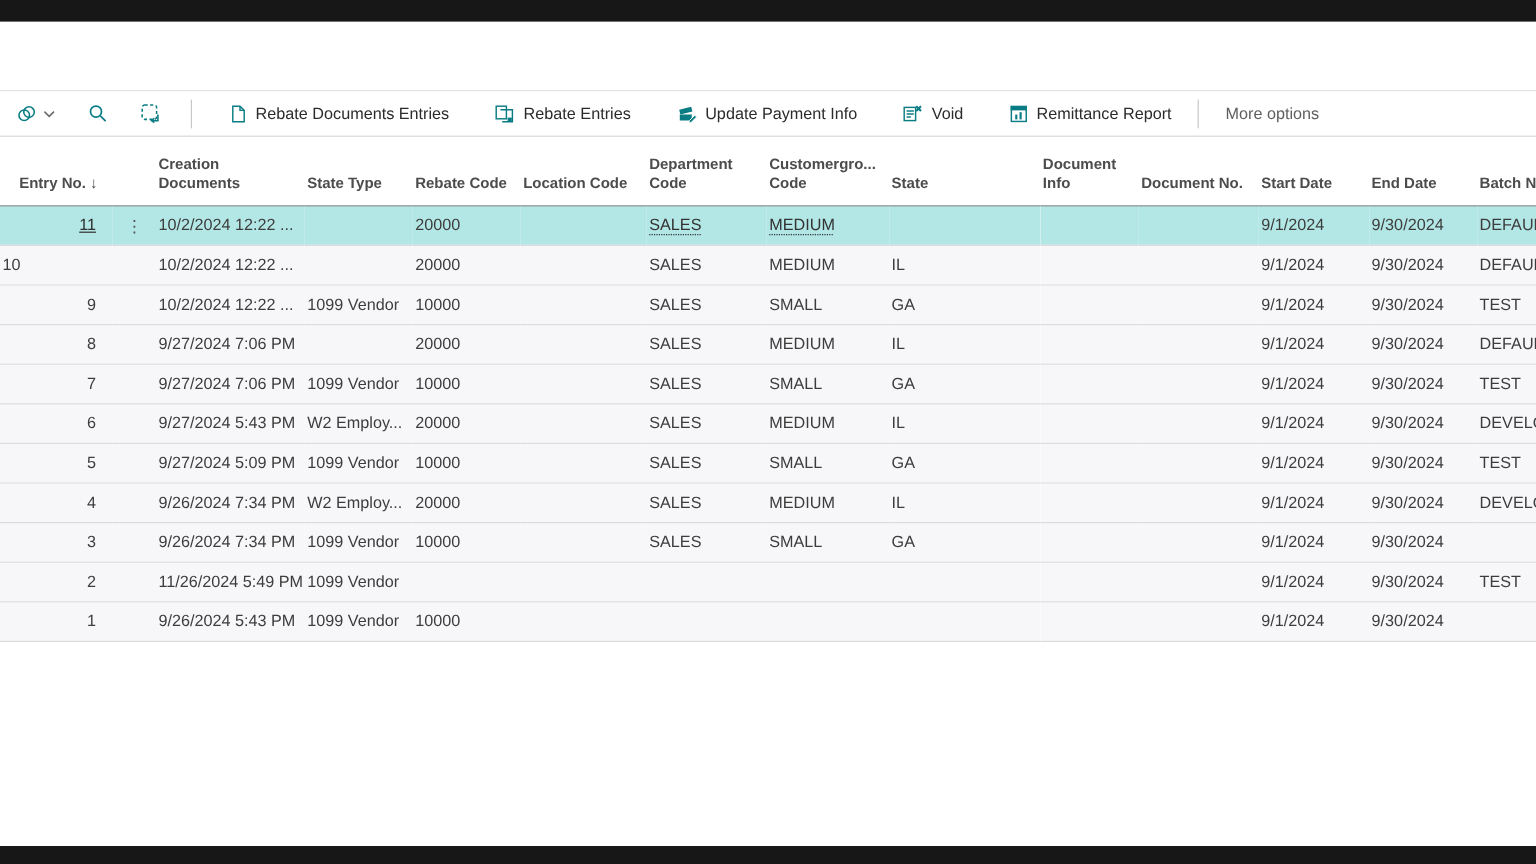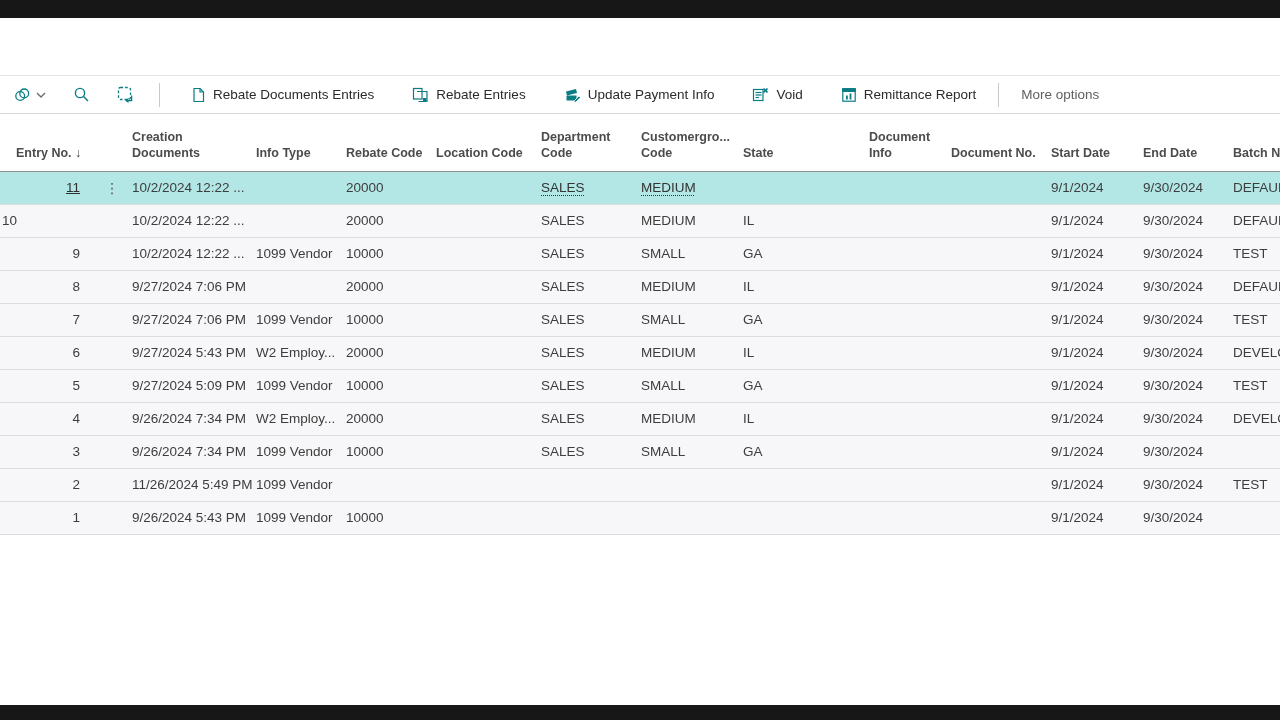--- a/index.html
+++ b/index.html
@@ -163,21 +163,21 @@
           <col style="width: 100px;">
           <col style="width: 92px;">
           <col style="width: 90px;">
           <col style="width: 120px;">
         </colgroup>
       <thead>
           <tr>
             <th>Entry No.<span> ↓</span></th>
             <th></th>
             <th>Creation Documents</th>
-            <th>Info Type</th>
+            <th>State Type</th>
             <th>Rebate Code</th>
             <th>Location Code</th>
             <th>Department
 Code</th>
             <th>Customergro...
 Code</th>
             <th>State</th>
             <th>Document
 Info</th>
             <th>Document No.</th>

